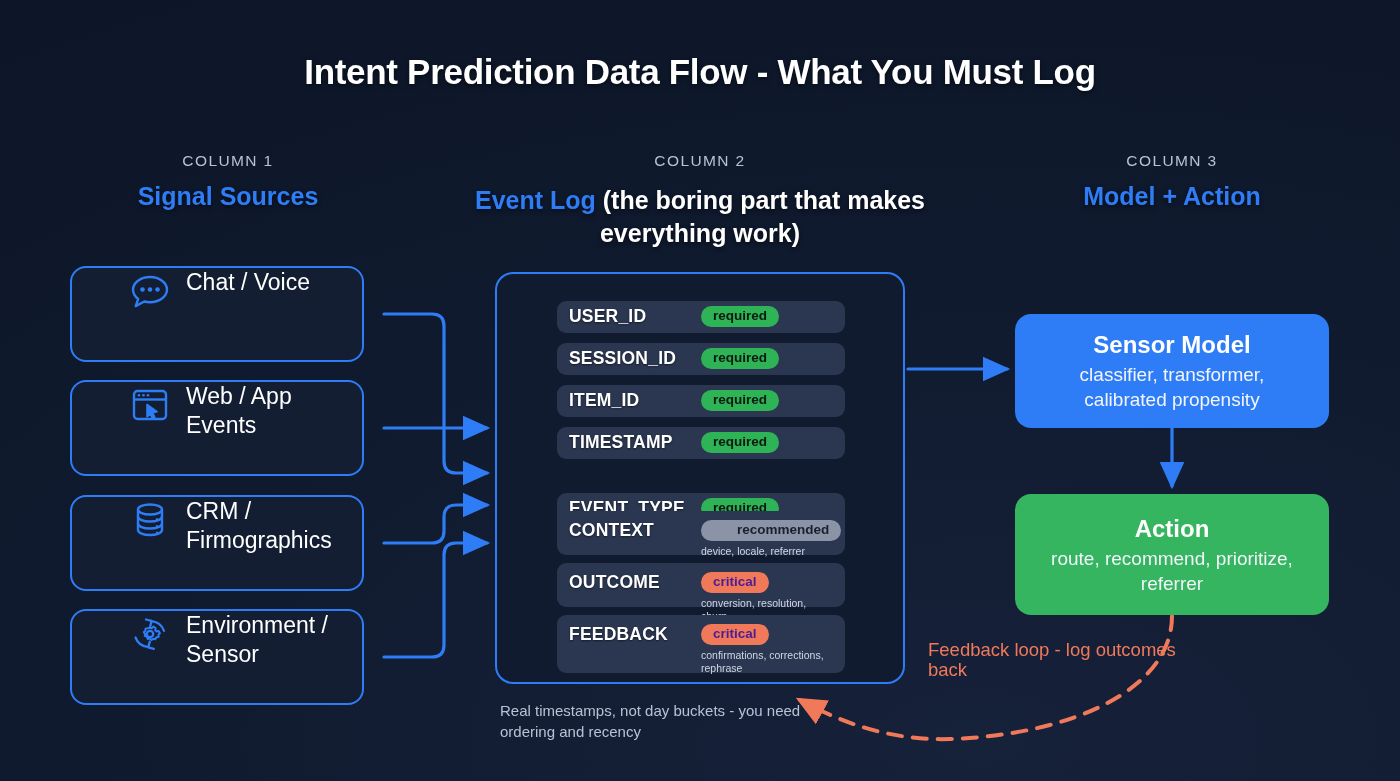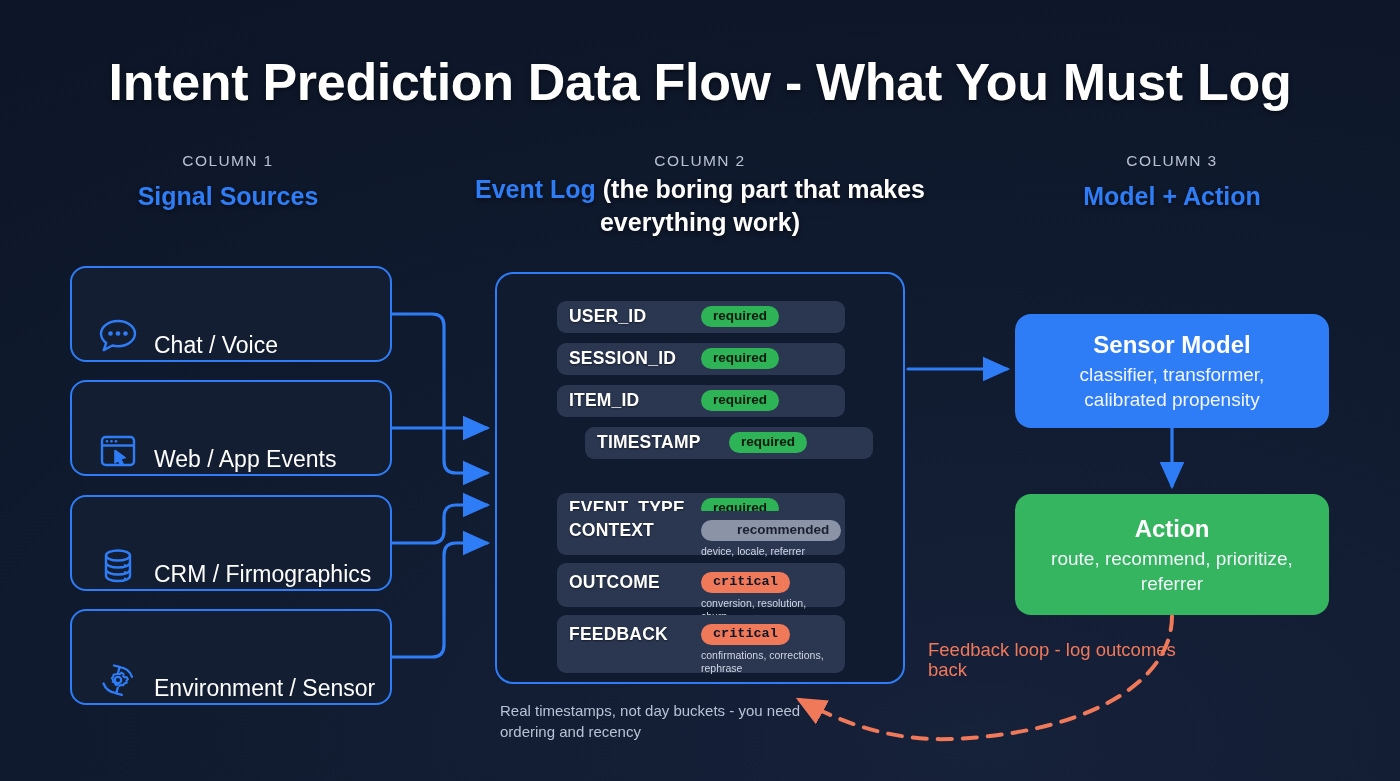--- a/index.html
+++ b/index.html
@@ -11,45 +11,45 @@
     color:#ffffff;
     overflow:hidden;
     position:relative;
   }
   #stage{position:relative;width:1400px;height:781px;}
 
   
   .title{
     position:absolute;left:0;top:52px;width:1400px;
     text-align:center;
-    font-size:52px;font-weight:bold;letter-spacing:-0.3px;
+    font-size:35px;font-weight:bold;letter-spacing:-0.3px;
     color:#ffffff;
     text-shadow:0 2px 5px rgba(0,0,0,.55);
   }
 
   
   .col-kicker{
     position:absolute;text-align:center;
     font-size:15.5px;letter-spacing:1.4px;color:#b9c2d4;font-weight:400;
   }
   .col-head{
     position:absolute;text-align:center;
     font-size:25px;font-weight:bold;line-height:33px;
     color:#ffffff;
     text-shadow:0 2px 4px rgba(0,0,0,.5);
   }
   .accent{color:#2e7df6;}
 
   
   .src{
-    position:absolute;left:70px;width:322px;
+    position:absolute;left:70px;width:294px;
     border:2.5px solid #2e7df6;border-radius:16px;
     background:#131e33;
     box-sizing:border-box;
-    display:flex;align-items:flex-end;
+    display:flex;align-items:flex-start;padding-left:32px;
   }
   .src .ico{
     width:52px;min-width:52px;margin-left:20px;
     display:flex;align-items:center;justify-content:center;
   }
   .src .lbl{
     font-size:23px;line-height:29px;color:#ffffff;margin-left:10px;
   }
 
   
@@ -71,21 +71,21 @@
     width:132px;min-width:132px;
     text-shadow:0 1px 2px rgba(0,0,0,.5);
   }
   .badge{
     display:inline-block;border-radius:999px;
     font-size:13.5px;font-weight:bold;
     padding:3px 12px 4px;line-height:14px;white-space:nowrap;
   }
   .badge.required{background:#2eb356;color:#0c1a10;}
   .badge.recommended{background:#8b94a6;color:#1b2030;padding-left:36px;}
-  .badge.critical{background:#f0795a;color:#0f172a;font-family:Liberation Mono, monospace;}
+  .badge.critical{background:#f0795a;color:#4c1d95;}
   .rowsub{
     font-size:10.5px;color:#cfd6e4;line-height:13px;
     margin-left:132px;padding-bottom:3px;
   }
 
   .caption{
     position:absolute;left:500px;top:700px;width:330px;
     font-size:15px;line-height:21px;color:#b9c2d4;
   }
 
@@ -145,21 +145,21 @@
   </svg>
 
   <div class="title">Intent Prediction Data Flow - What You Must Log</div>
 
   <div class="col-kicker" style="left:78px;top:152px;width:300px;">COLUMN 1</div>
   <div class="col-head" style="left:78px;top:180px;width:300px;">
     <span class="accent">Signal Sources</span><span></span>
   </div>
 
   <div class="col-kicker" style="left:450px;top:152px;width:500px;">COLUMN 2</div>
-  <div class="col-head" style="left:450px;top:173px;width:500px;">
+  <div class="col-head" style="left:450px;top:184px;width:500px;">
     <span class="accent">Event Log</span><span> (the boring part that makes everything work)</span>
   </div>
 
   <div class="col-kicker" style="left:1022px;top:152px;width:300px;">COLUMN 3</div>
   <div class="col-head" style="left:1022px;top:180px;width:300px;">
     <span class="accent">Model + Action</span><span></span>
   </div>
 
   <div class="src" style="top:266px;height:96px;">
     <div class="ico">
@@ -228,21 +228,21 @@
         <span class="rowname">SESSION_ID</span>
         <span class="badge required">required</span>
       </div>
     </div>
     <div class="row" style="top:111px;height:32px;">
       <div class="rowtop">
         <span class="rowname">ITEM_ID</span>
         <span class="badge required">required</span>
       </div>
     </div>
-    <div class="row" style="top:153px;height:32px;margin-left:28px;">
+    <div class="row" style="top:153px;height:32px;">
       <div class="rowtop">
         <span class="rowname">TIMESTAMP</span>
         <span class="badge required">required</span>
       </div>
     </div>
     <div class="row" style="top:195px;height:32px;margin-top:24px;">
       <div class="rowtop">
         <span class="rowname">EVENT_TYPE</span>
         <span class="badge required">required</span>
       </div>

